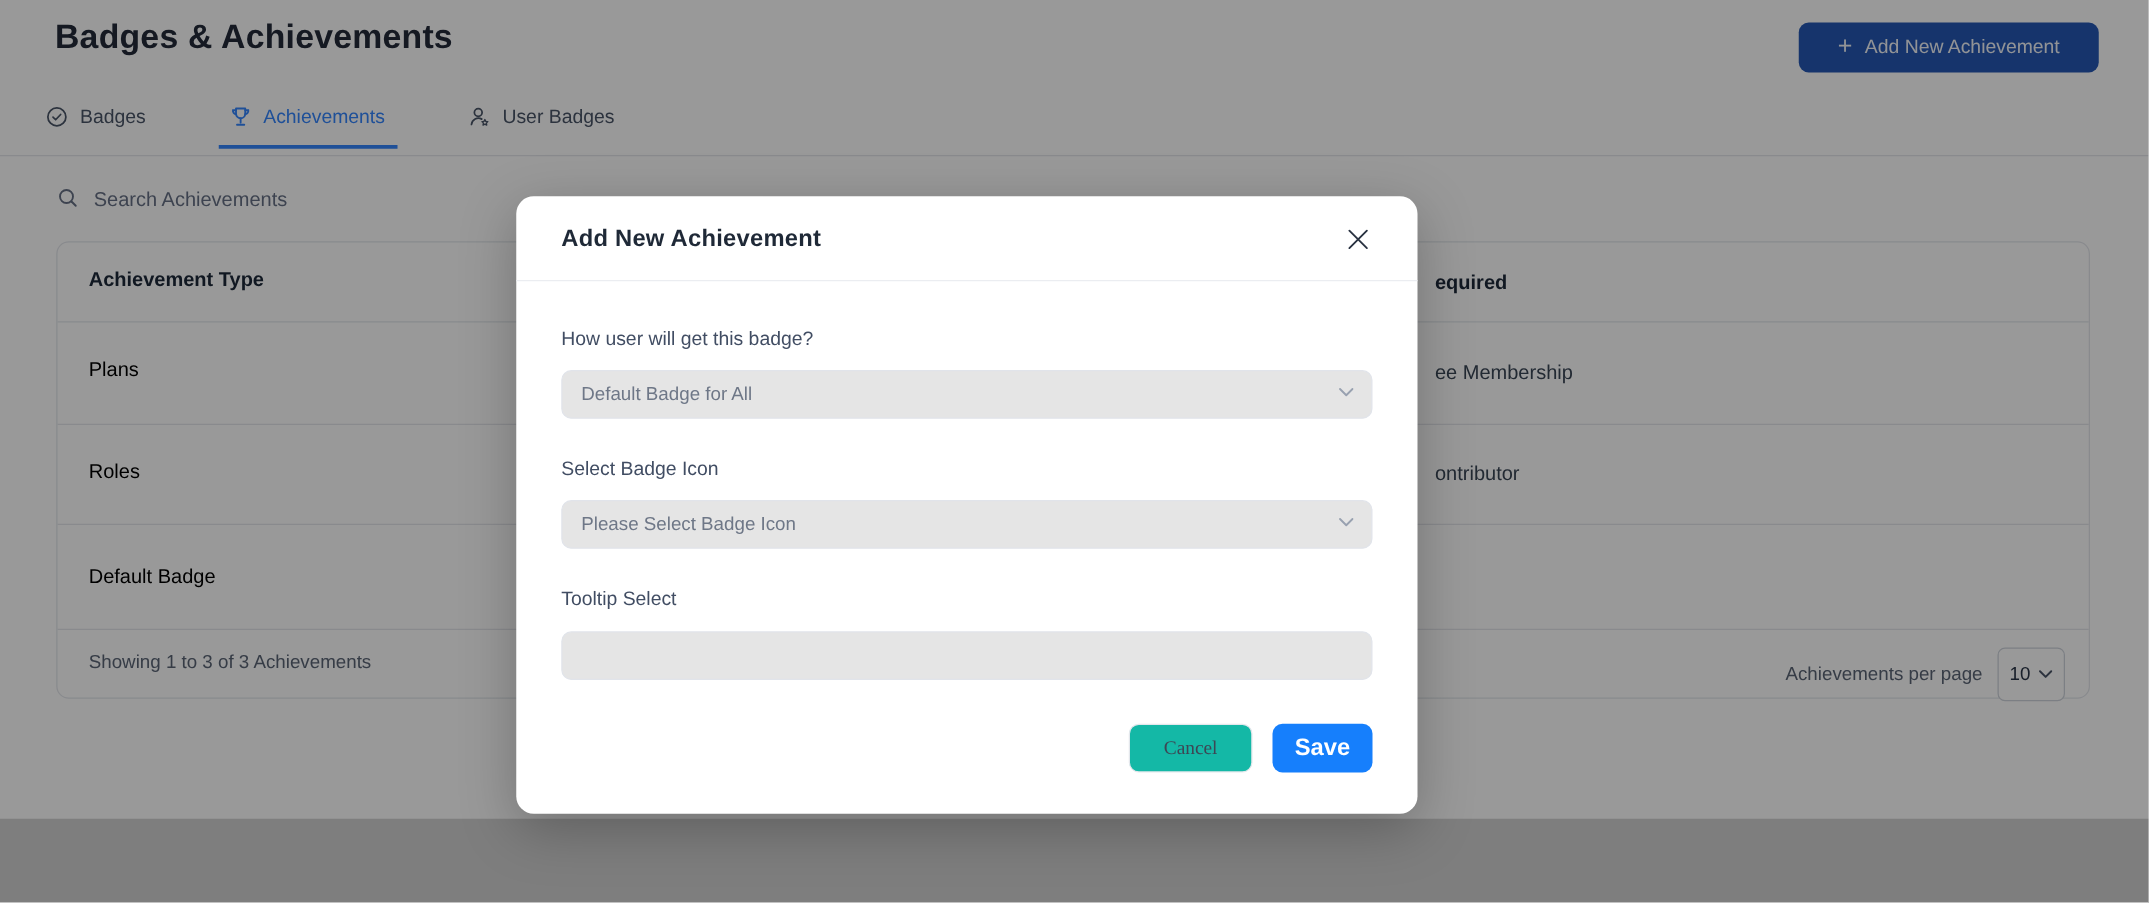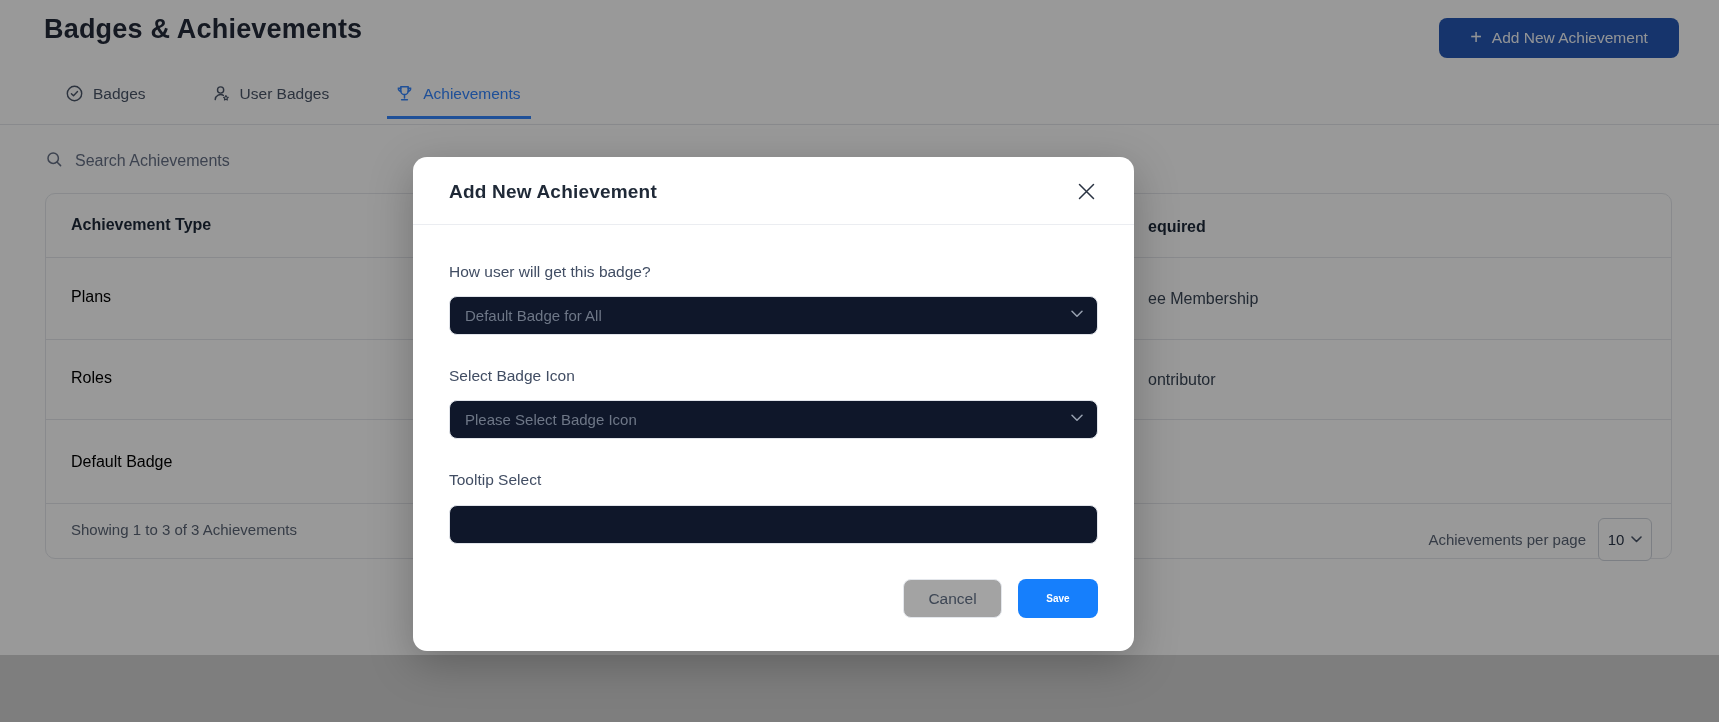--- a/index.html
+++ b/index.html
@@ -12,21 +12,21 @@
   .page { position:absolute; inset:0; background:#ffffff;padding-left:27px; }
   .bottom-strip { position:absolute; left:0; top:655px; width:1719px; height:67px; background:#d2d2d2; }
 
   .page-title { position:absolute; left:44px; top:14px; font-size:27px; font-weight:700; color:#232b3a; letter-spacing:.2px; }
 
   .add-btn { position:absolute; left:1439px; top:18px; width:240px; height:40px; background:#2558b4; border:none;
              border-radius:8px; color:#f3f6fb; font-size:15.5px; font-family:inherit; display:flex; align-items:center;
              justify-content:center; gap:10px; cursor:pointer; }
   .add-btn .plus { font-size:20px; font-weight:400; line-height:1; margin-top:-2px; }
 
-  .tabs { position:absolute; left:57px; top:80px; display:flex; gap:48px; }
+  .tabs { position:absolute; left:28px; top:80px; display:flex; gap:48px; }
   .tab { display:flex; align-items:center; gap:9px; padding:4px 10px 16px 8px; font-size:15.5px; color:#4a5568; cursor:pointer; }
   .tab svg { display:block; }
   .tab.active { color:#3485fd; border-bottom:3px solid #3485fd; padding-bottom:13px; }
 
   .tabs-divider { position:absolute; left:0; top:124px; width:1719px; height:1px; background:#e4e7ec; }
 
   .search-wrap { position:absolute; left:46px; top:146px; width:400px; height:30px; display:flex; align-items:center; gap:12px; }
   .search-wrap input { border:none; outline:none; background:transparent; font-family:inherit; font-size:16px; color:#4a5568; width:340px; }
   .search-wrap input::placeholder { color:#667085; opacity:1; }
 
@@ -51,30 +51,30 @@
 
   
   .modal { position:absolute; left:413px; top:157px; width:721px; height:494px; background:#ffffff; border-radius:14px;
            box-shadow:0 12px 44px rgba(0,0,0,0.25); z-index:20; }
   .modal-title { position:absolute; left:36px; top:24px; font-size:19px; font-weight:700; color:#1f2937; letter-spacing:.2px; }
   .modal-close { position:absolute; left:660px; top:21px; width:26px; height:26px; background:none; border:none; cursor:pointer;
                  display:flex; align-items:center; justify-content:center; }
   .modal-divider { position:absolute; left:0; top:67px; width:100%; height:1px; background:#ebedf1; }
 
   .fld-label { position:absolute; left:36px; font-size:15.5px; color:#414d63; }
-  .fld-box { position:absolute; left:36px; width:649px; height:39px; border:1px solid #e1e4ea; border-radius:8px; background:#0f172a; }
+  .fld-box { position:absolute; left:36px; width:649px; height:39px; border:1px solid #e1e4ea; border-radius:8px; background:#e5e5e5; }
   .fld-select { cursor:pointer; }
   .fld-select .sel-text { position:absolute; left:15px; top:0; line-height:37px; font-size:15px; color:#6e7787; }
   .fld-select svg { position:absolute; right:14px; top:13px; }
   .fld-input { outline:none; font-family:inherit; font-size:15px; color:#344054; padding:0 15px; }
 
-  .btn-cancel { position:absolute; left:490px; top:422px; width:99px; height:39px; background:#a3a3a3; border:1px solid #e4e7ec;
-                border-radius:8px; font-family:Liberation Sans, sans-serif; font-size:15.5px; color:#3d4654; cursor:pointer; }
+  .btn-cancel { position:absolute; left:490px; top:422px; width:99px; height:39px; background:#14b8a6; border:1px solid #e4e7ec;
+                border-radius:8px; font-family:Liberation Serif, serif; font-size:15.5px; color:#3d4654; cursor:pointer; }
   .btn-save { position:absolute; left:605px; top:422px; width:80px; height:39px; background:#167ffc; border:none;
-              border-radius:8px; font-family:inherit; font-size:10px; font-weight:700; color:#ffffff; cursor:pointer; }
+              border-radius:8px; font-family:inherit; font-size:19px; font-weight:700; color:#ffffff; cursor:pointer; }
 </style>
 </head>
 <body>
 
 <div class="stage">
 
   <div class="page">
 
     <div class="page-title">Badges &amp; Achievements</div>
 
@@ -85,41 +85,41 @@
 
     <div class="tabs">
       <div class="tab">
         <span>
           <svg width="19" height="19" viewBox="0 0 19 19" fill="none" stroke="#4a5568" stroke-width="1.4">
             <circle cx="9.5" cy="9.5" r="7.2"></circle>
             <path d="M6.4 9.7 l2.1 2.1 l4 -4.2" stroke-linecap="round" stroke-linejoin="round"></path>
           </svg>
         </span>
         <span>Badges</span>
-      </div>
-      <div class="tab">
-        <span>
-          <svg width="19" height="19" viewBox="0 0 19 19" fill="none" stroke="#4a5568" stroke-width="1.4">
-            <circle cx="8.6" cy="6" r="3.1"></circle>
-            <path d="M3.2 15.6 a5.5 5.5 0 0 1 8.2 -4.3" stroke-linecap="round"></path>
-            <path d="M13.9 11.6 l0.75 1.45 1.6 0.25 -1.15 1.15 0.25 1.6 -1.45 -0.75 -1.45 0.75 0.25 -1.6 -1.15 -1.15 1.6 -0.25 z" stroke-width="1.1" stroke-linejoin="round"></path>
-          </svg>
-        </span>
-        <span>User Badges</span>
       </div>
       <div class="tab active">
         <span>
           <svg width="19" height="19" viewBox="0 0 19 19" fill="none" stroke="#3485fd" stroke-width="1.5">
             <path d="M5.8 2.8 h7.4 v4.1 a3.7 3.7 0 0 1 -7.4 0 z" stroke-linejoin="round"></path>
             <path d="M5.8 4.2 H3.4 a2.6 2.6 0 0 0 2.5 3.1" stroke-linecap="round"></path>
             <path d="M13.2 4.2 h2.4 a2.6 2.6 0 0 1 -2.5 3.1" stroke-linecap="round"></path>
             <path d="M9.5 10.8 v3.2 M6.6 15.8 h5.8" stroke-linecap="round"></path>
           </svg>
         </span>
         <span>Achievements</span>
+      </div>
+      <div class="tab">
+        <span>
+          <svg width="19" height="19" viewBox="0 0 19 19" fill="none" stroke="#4a5568" stroke-width="1.4">
+            <circle cx="8.6" cy="6" r="3.1"></circle>
+            <path d="M3.2 15.6 a5.5 5.5 0 0 1 8.2 -4.3" stroke-linecap="round"></path>
+            <path d="M13.9 11.6 l0.75 1.45 1.6 0.25 -1.15 1.15 0.25 1.6 -1.45 -0.75 -1.45 0.75 0.25 -1.6 -1.15 -1.15 1.6 -0.25 z" stroke-width="1.1" stroke-linejoin="round"></path>
+          </svg>
+        </span>
+        <span>User Badges</span>
       </div>
     </div>
 
     <div class="tabs-divider"></div>
 
     <div class="search-wrap">
       <span>
         <svg width="17" height="17" viewBox="0 0 17 17" fill="none" stroke="#667085" stroke-width="1.5">
           <circle cx="7.2" cy="7.2" r="5.2"></circle>
           <path d="M11.2 11.2 l3.4 3.4" stroke-linecap="round"></path>

